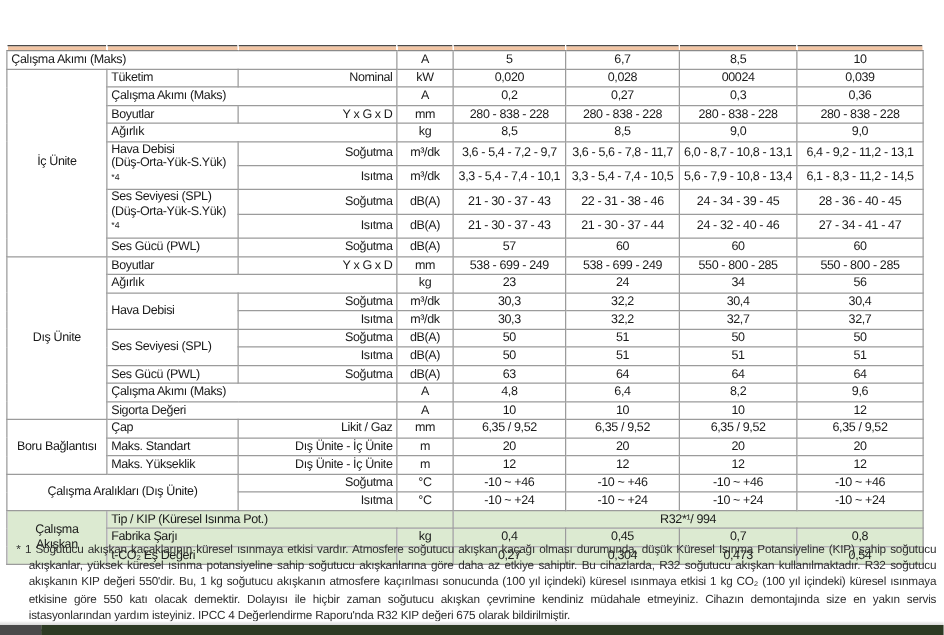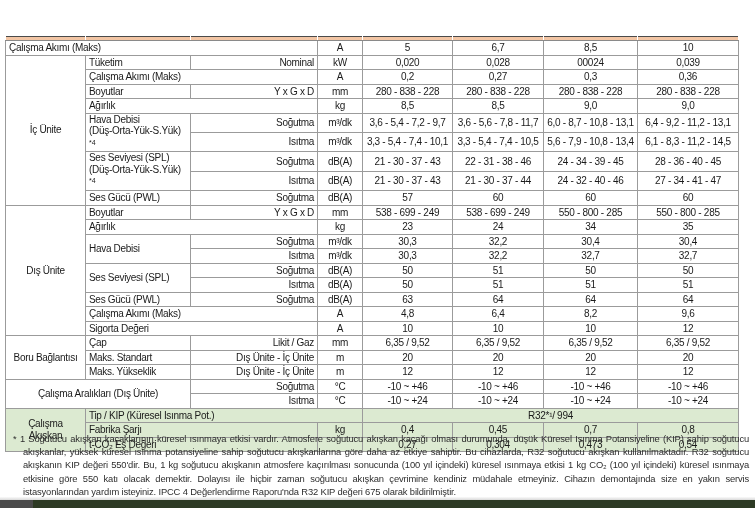--- a/index.html
+++ b/index.html
@@ -174,21 +174,21 @@
         <td class="val">538 - 699 - 249</td>
         <td class="val">550 - 800 - 285</td>
         <td class="val">550 - 800 - 285</td>
       </tr>
       <tr>
         <td class="lab" colspan="2">Ağırlık</td>
         <td class="unit">kg</td>
         <td class="val">23</td>
         <td class="val">24</td>
         <td class="val">34</td>
-        <td class="val">35</td>
+        <td class="val">56</td>
       </tr>
       <tr>
         <td class="lab" rowspan="2">Hava Debisi</td>
         <td class="sub">Soğutma</td>
         <td class="unit">m³/dk</td>
         <td class="val">30,3</td>
         <td class="val">32,2</td>
         <td class="val">30,4</td>
         <td class="val">30,4</td>
       </tr>

